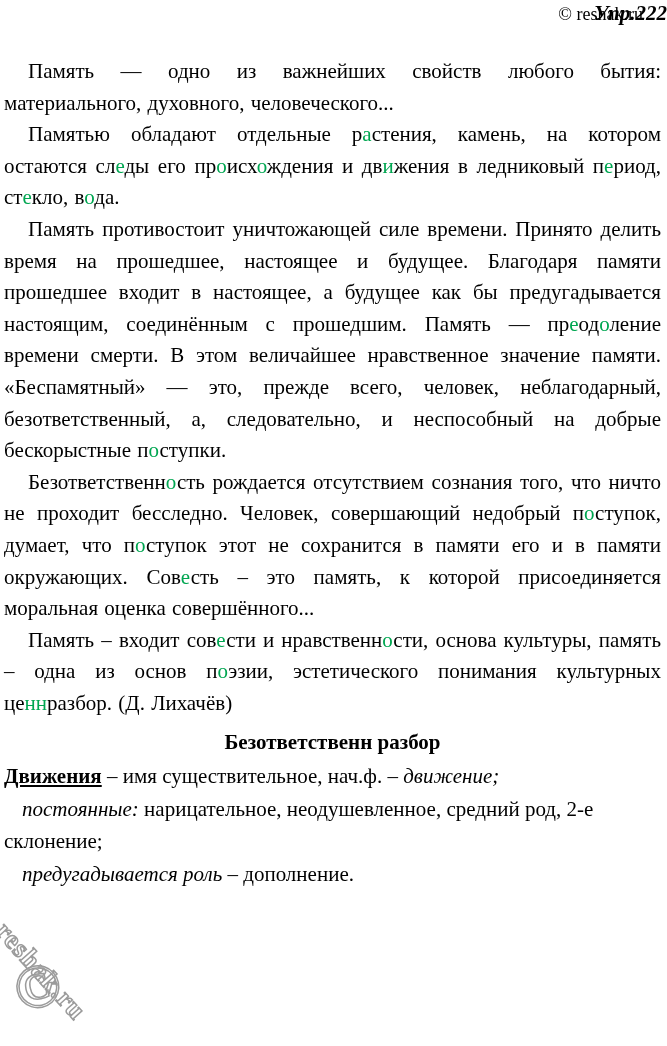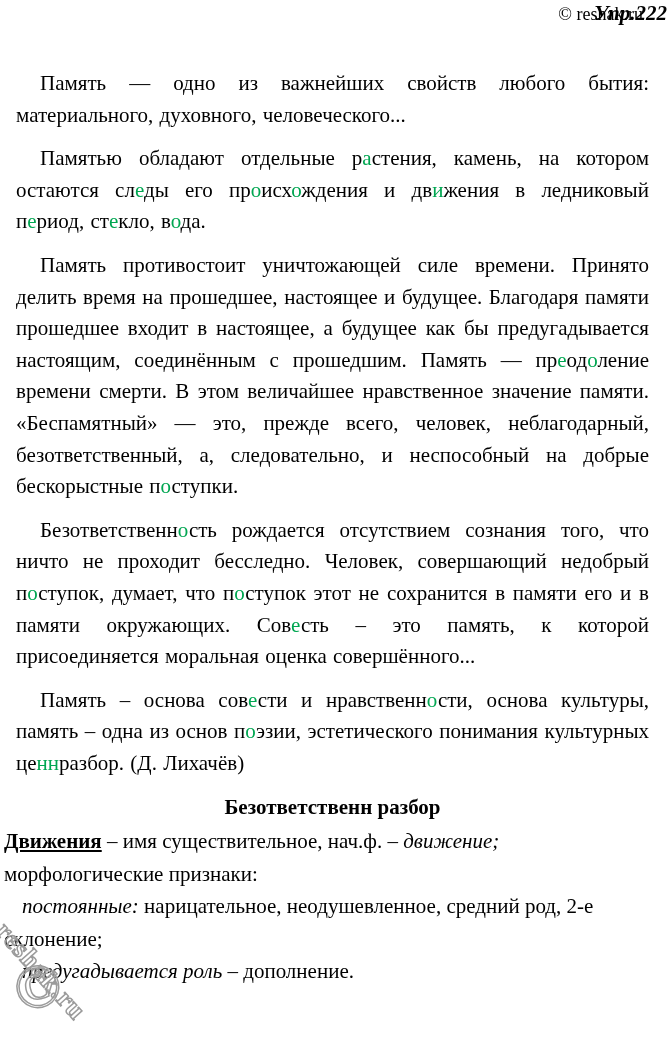--- a/index.html
+++ b/index.html
@@ -21,21 +21,21 @@
   }
   .hdr-copy {
     position:absolute; top:2px; right:24px;
     font-size:18px; line-height:24px;
   }
 
   .content {
     position:absolute; top:56px; left:4px; right:6px;
   }
   .body-para {
-    margin:12px;
+    margin:0;
     font-size:21px; line-height:31.6px;
     text-align:justify; text-indent:24px;
     word-spacing:1px;
   }
   .green { color:#00a651; }
 
   .morpho-title {
     margin:7px 0 2px 0;
     font-size:21px; font-weight:bold;
     text-align:center; line-height:32px;
@@ -74,28 +74,27 @@
   <div class="hdr-title">Упр.222</div>
 
   <div class="hdr-copy">© reshak.ru</div>
 
   <div class="content">
     <div>
         <p class="body-para"><span>Память — одно из важнейших свойств любого бытия: материального, духовного, человеческого...</span></p>
         <p class="body-para"><span>Памятью обладают отдельные р</span><span class="green">а</span><span>стения, камень, на котором остаются сл</span><span class="green">е</span><span>ды его пр</span><span class="green">о</span><span>исх</span><span class="green">о</span><span>ждения и дв</span><span class="green">и</span><span>жения в ледниковый п</span><span class="green">е</span><span>риод, ст</span><span class="green">е</span><span>кло, в</span><span class="green">о</span><span>да.</span></p>
         <p class="body-para"><span>Память противостоит уничтожающей силе времени. Принято делить время на прошедшее, настоящее и будущее. Благодаря памяти прошедшее входит в настоящее, а будущее как бы предугадывается настоящим, соединённым с прошедшим. Память — пр</span><span class="green">е</span><span>од</span><span class="green">о</span><span>ление времени смерти. В этом величайшее нравственное значение памяти. «Беспамятный» — это, прежде всего, человек, неблагодарный, безответственный, а, следовательно, и неспособный на добрые бескорыстные п</span><span class="green">о</span><span>ступки.</span></p>
         <p class="body-para"><span>Безответственн</span><span class="green">о</span><span>сть рождается отсутствием сознания того, что ничто не проходит бесследно. Человек, совершающий недобрый п</span><span class="green">о</span><span>ступок, думает, что п</span><span class="green">о</span><span>ступок этот не сохранится в памяти его и в памяти окружающих. Сов</span><span class="green">е</span><span>сть – это память, к которой присоединяется моральная оценка совершённого...</span></p>
-        <p class="body-para"><span>Память – основа сов</span><span class="green">е</span><span>сти и нравственн</span><span class="green">о</span><span>сти, основа культуры, память – одна из основ п</span><span class="green">о</span><span>эзии, эстетического понимания культурных це</span><span class="green">нн</span><span>разбор. (Д. Лихачёв)</span></p>
+        <p class="body-para"><span>Память – входит сов</span><span class="green">е</span><span>сти и нравственн</span><span class="green">о</span><span>сти, основа культуры, память – одна из основ п</span><span class="green">о</span><span>эзии, эстетического понимания культурных це</span><span class="green">нн</span><span>разбор. (Д. Лихачёв)</span></p>
       </div>
 
     <div class="morpho-section">
       <p class="morpho-title">Безответственн разбор</p>
       <div>
           <p class="mline"><span class="bu">Движения</span><span> – имя существительное, нач.ф. – </span><span class="it">движение;</span></p>
-          <p class="mline"><span>морфологические признаки:</span></p>
           <p class="mline ind"><span class="it">постоянные:</span><span> нарицательное, неодушевленное, средний род, 2-е склонение;</span></p>
           <p class="mline ind"><span class="it">предугадывается роль</span><span> – дополнение.</span></p>
         </div>
     </div>
   </div>
 
   <div class="wm-text">reshak.ru</div>
   <div class="wm-copy">©</div>
 
 </div>

